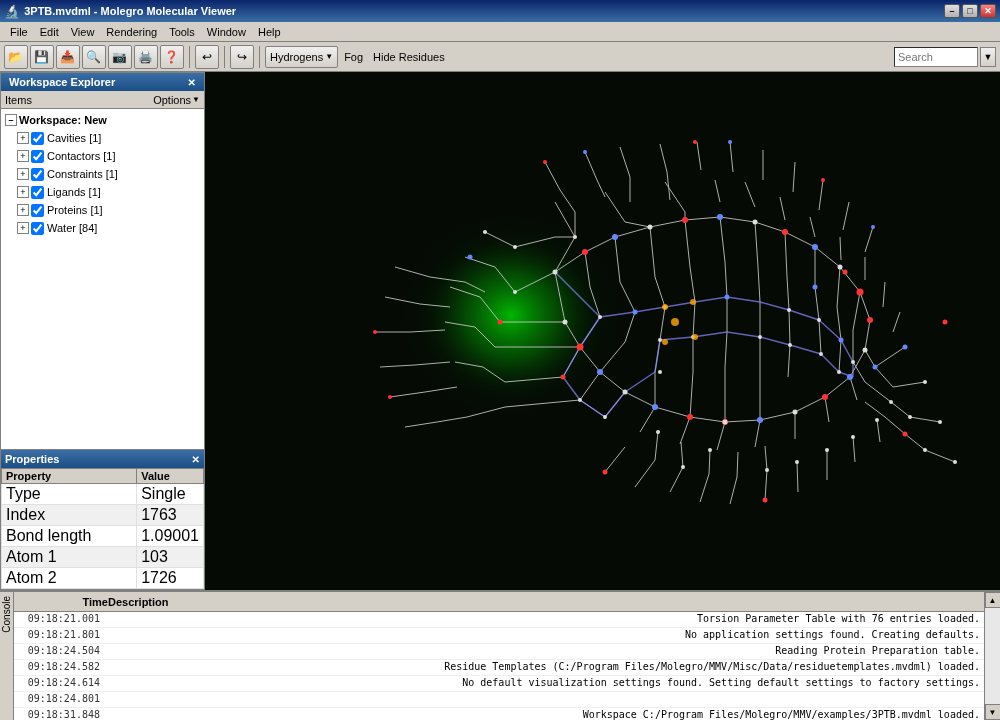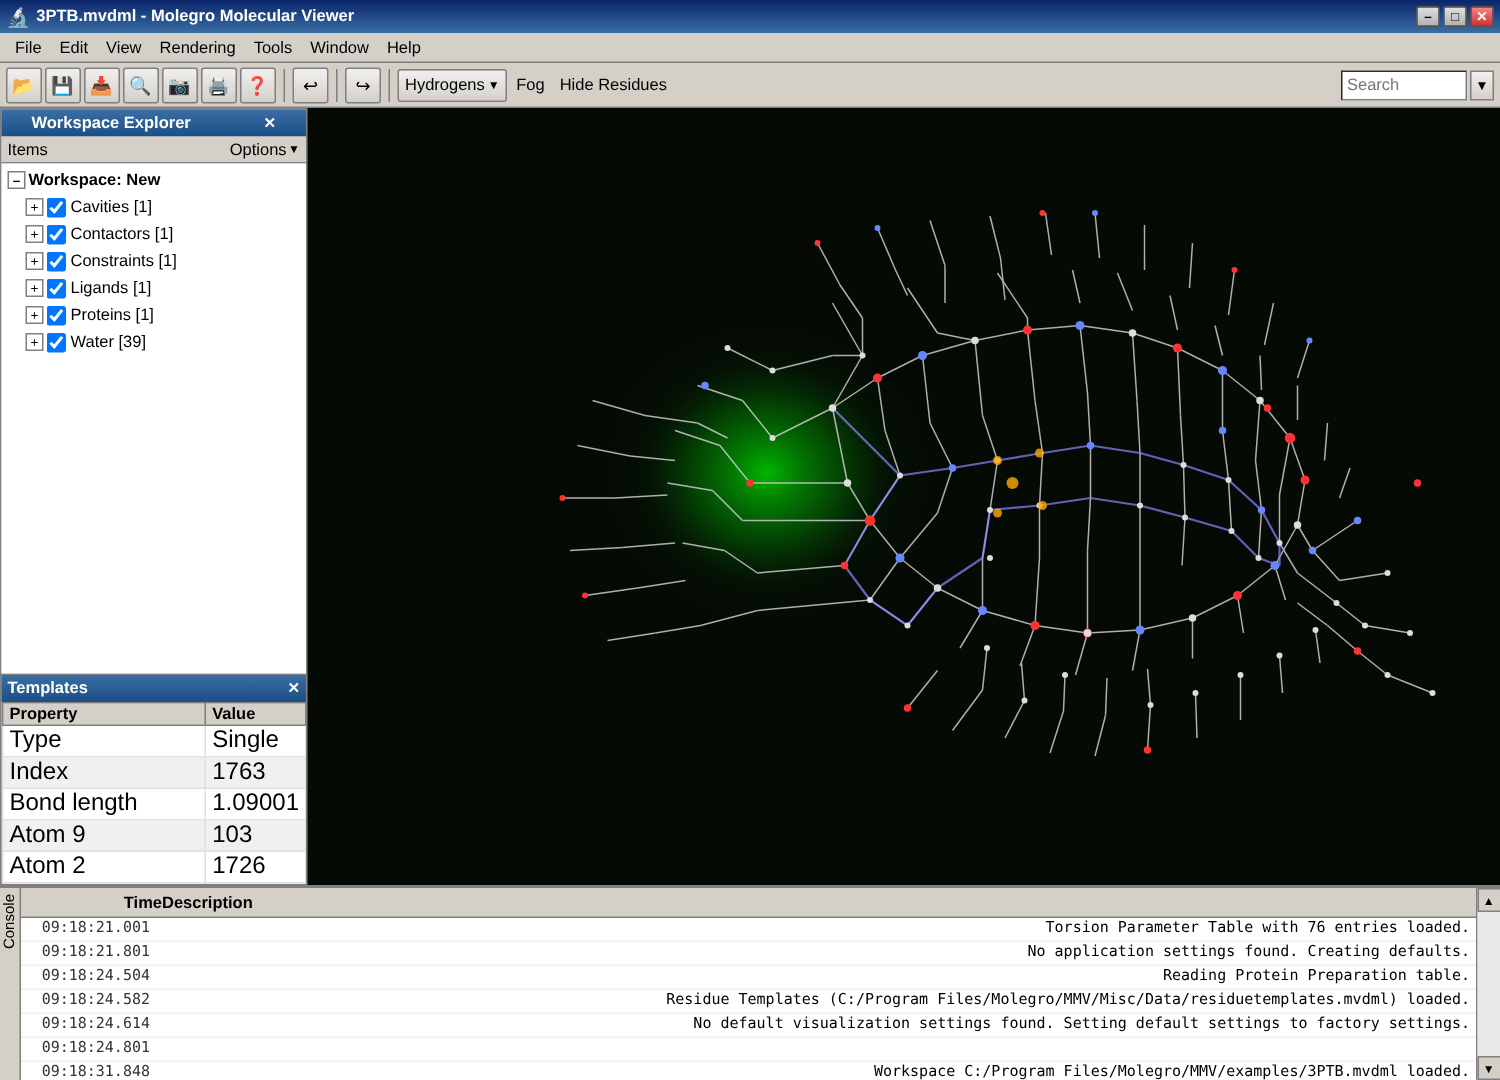--- a/index.html
+++ b/index.html
@@ -127,21 +127,21 @@
       flex-direction: column;
       border: 1px solid #808080;
       border-right: 1px solid #808080;
     }
     #workspace-header {
       background: linear-gradient(to bottom, #3a6ea5, #1a4e85);
       color: white;
       height: 18px;
       display: flex;
       align-items: center;
-      padding: 0 20px;
+      padding: 0 8px;
       font-size: 11px;
       font-weight: bold;
     }
     #workspace-header-close {
       margin-left: auto;
       cursor: pointer;
       font-size: 10px;
       color: white;
     }
     #workspace-toolbar {
@@ -435,28 +435,28 @@
           <span class="tree-label">Ligands [1]</span>
         </div>
         <div class="tree-node indent1">
           <div class="tree-expand">+</div>
           <input type="checkbox" class="tree-checkbox" checked="" style="">
           <span class="tree-label">Proteins [1]</span>
         </div>
         <div class="tree-node indent1">
           <div class="tree-expand">+</div>
           <input type="checkbox" class="tree-checkbox" checked="" style="">
-          <span class="tree-label">Water [39]</span>
+          <span class="tree-label">Water [84]</span>
         </div>
       </div>
     </div>
 
     <div id="properties-panel">
       <div id="properties-header">
-        <span>Templates</span>
+        <span>Properties</span>
         <span id="properties-close">✕</span>
       </div>
       <div id="properties-table">
         <table class="prop-table">
           <thead>
             <tr>
               <th>Property</th>
               <th>Value</th>
             </tr>
           </thead>
@@ -467,21 +467,21 @@
               </tr>
               <tr>
                 <td>Index</td>
                 <td>1763</td>
               </tr>
               <tr>
                 <td>Bond length</td>
                 <td>1.09001</td>
               </tr>
               <tr>
-                <td>Atom 9</td>
+                <td>Atom 1</td>
                 <td>103</td>
               </tr>
               <tr>
                 <td>Atom 2</td>
                 <td>1726</td>
               </tr>
               <tr>
                 <td>Dihedral angles (f...</td>
                 <td></td>
               </tr>

